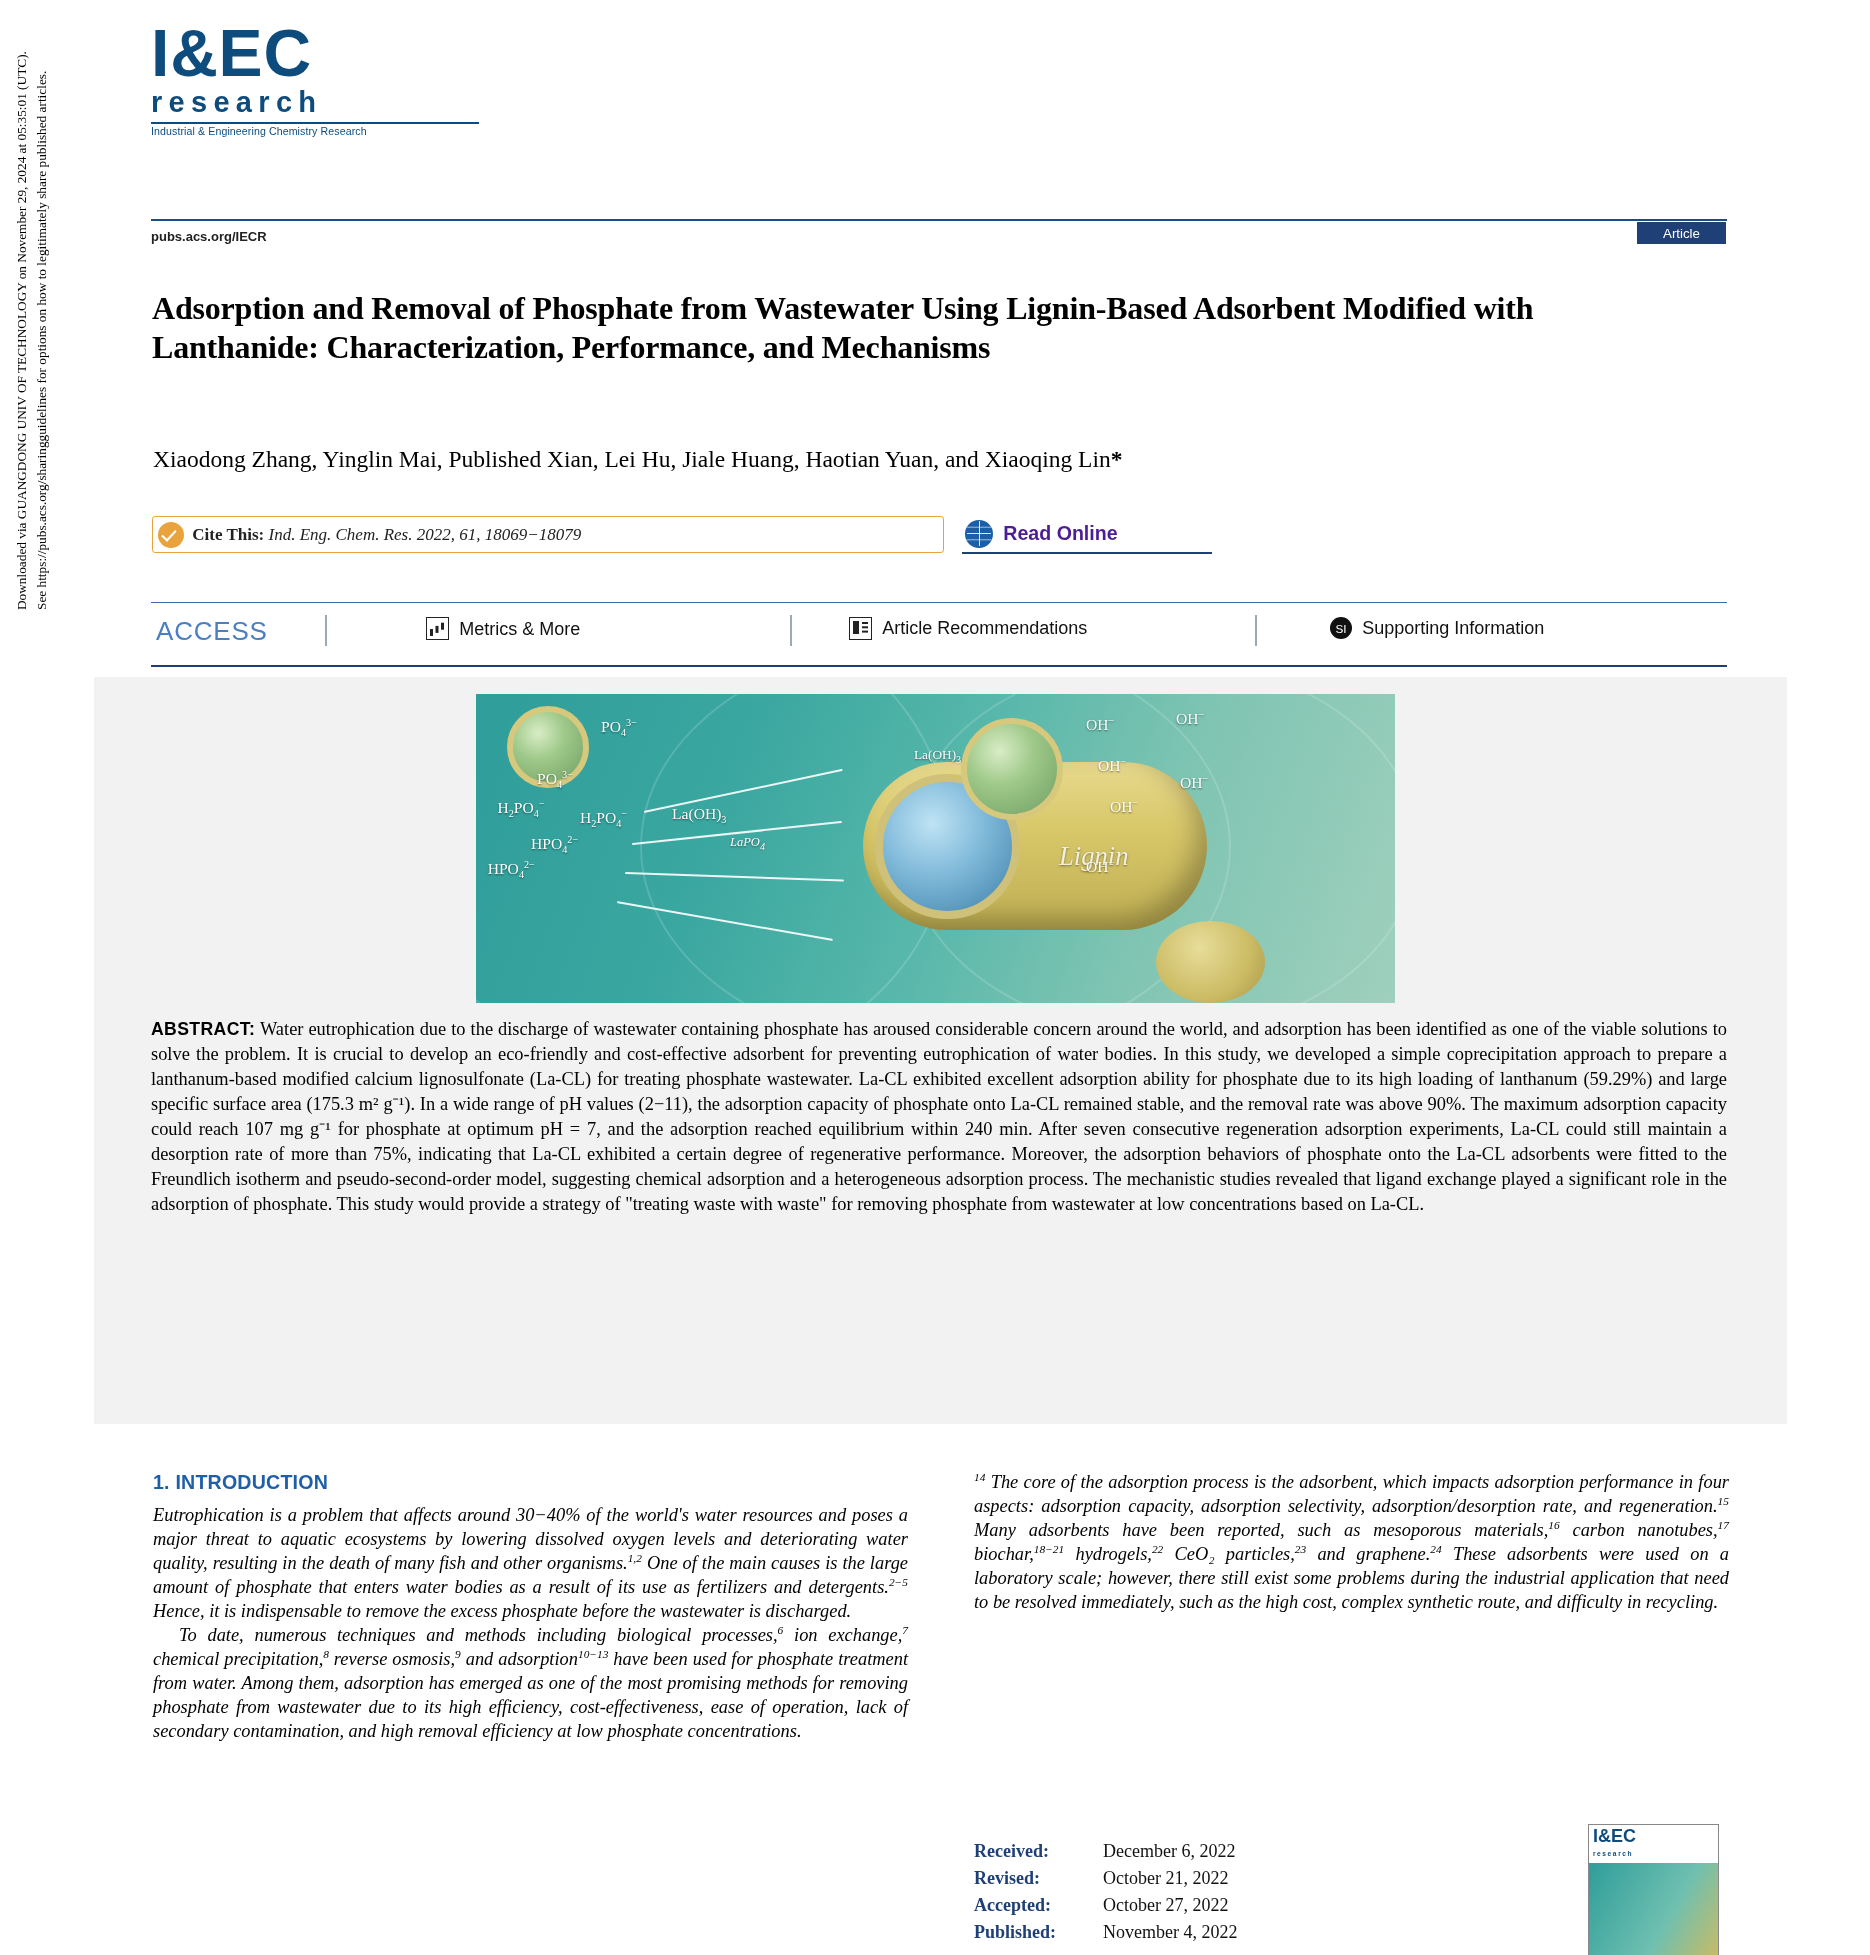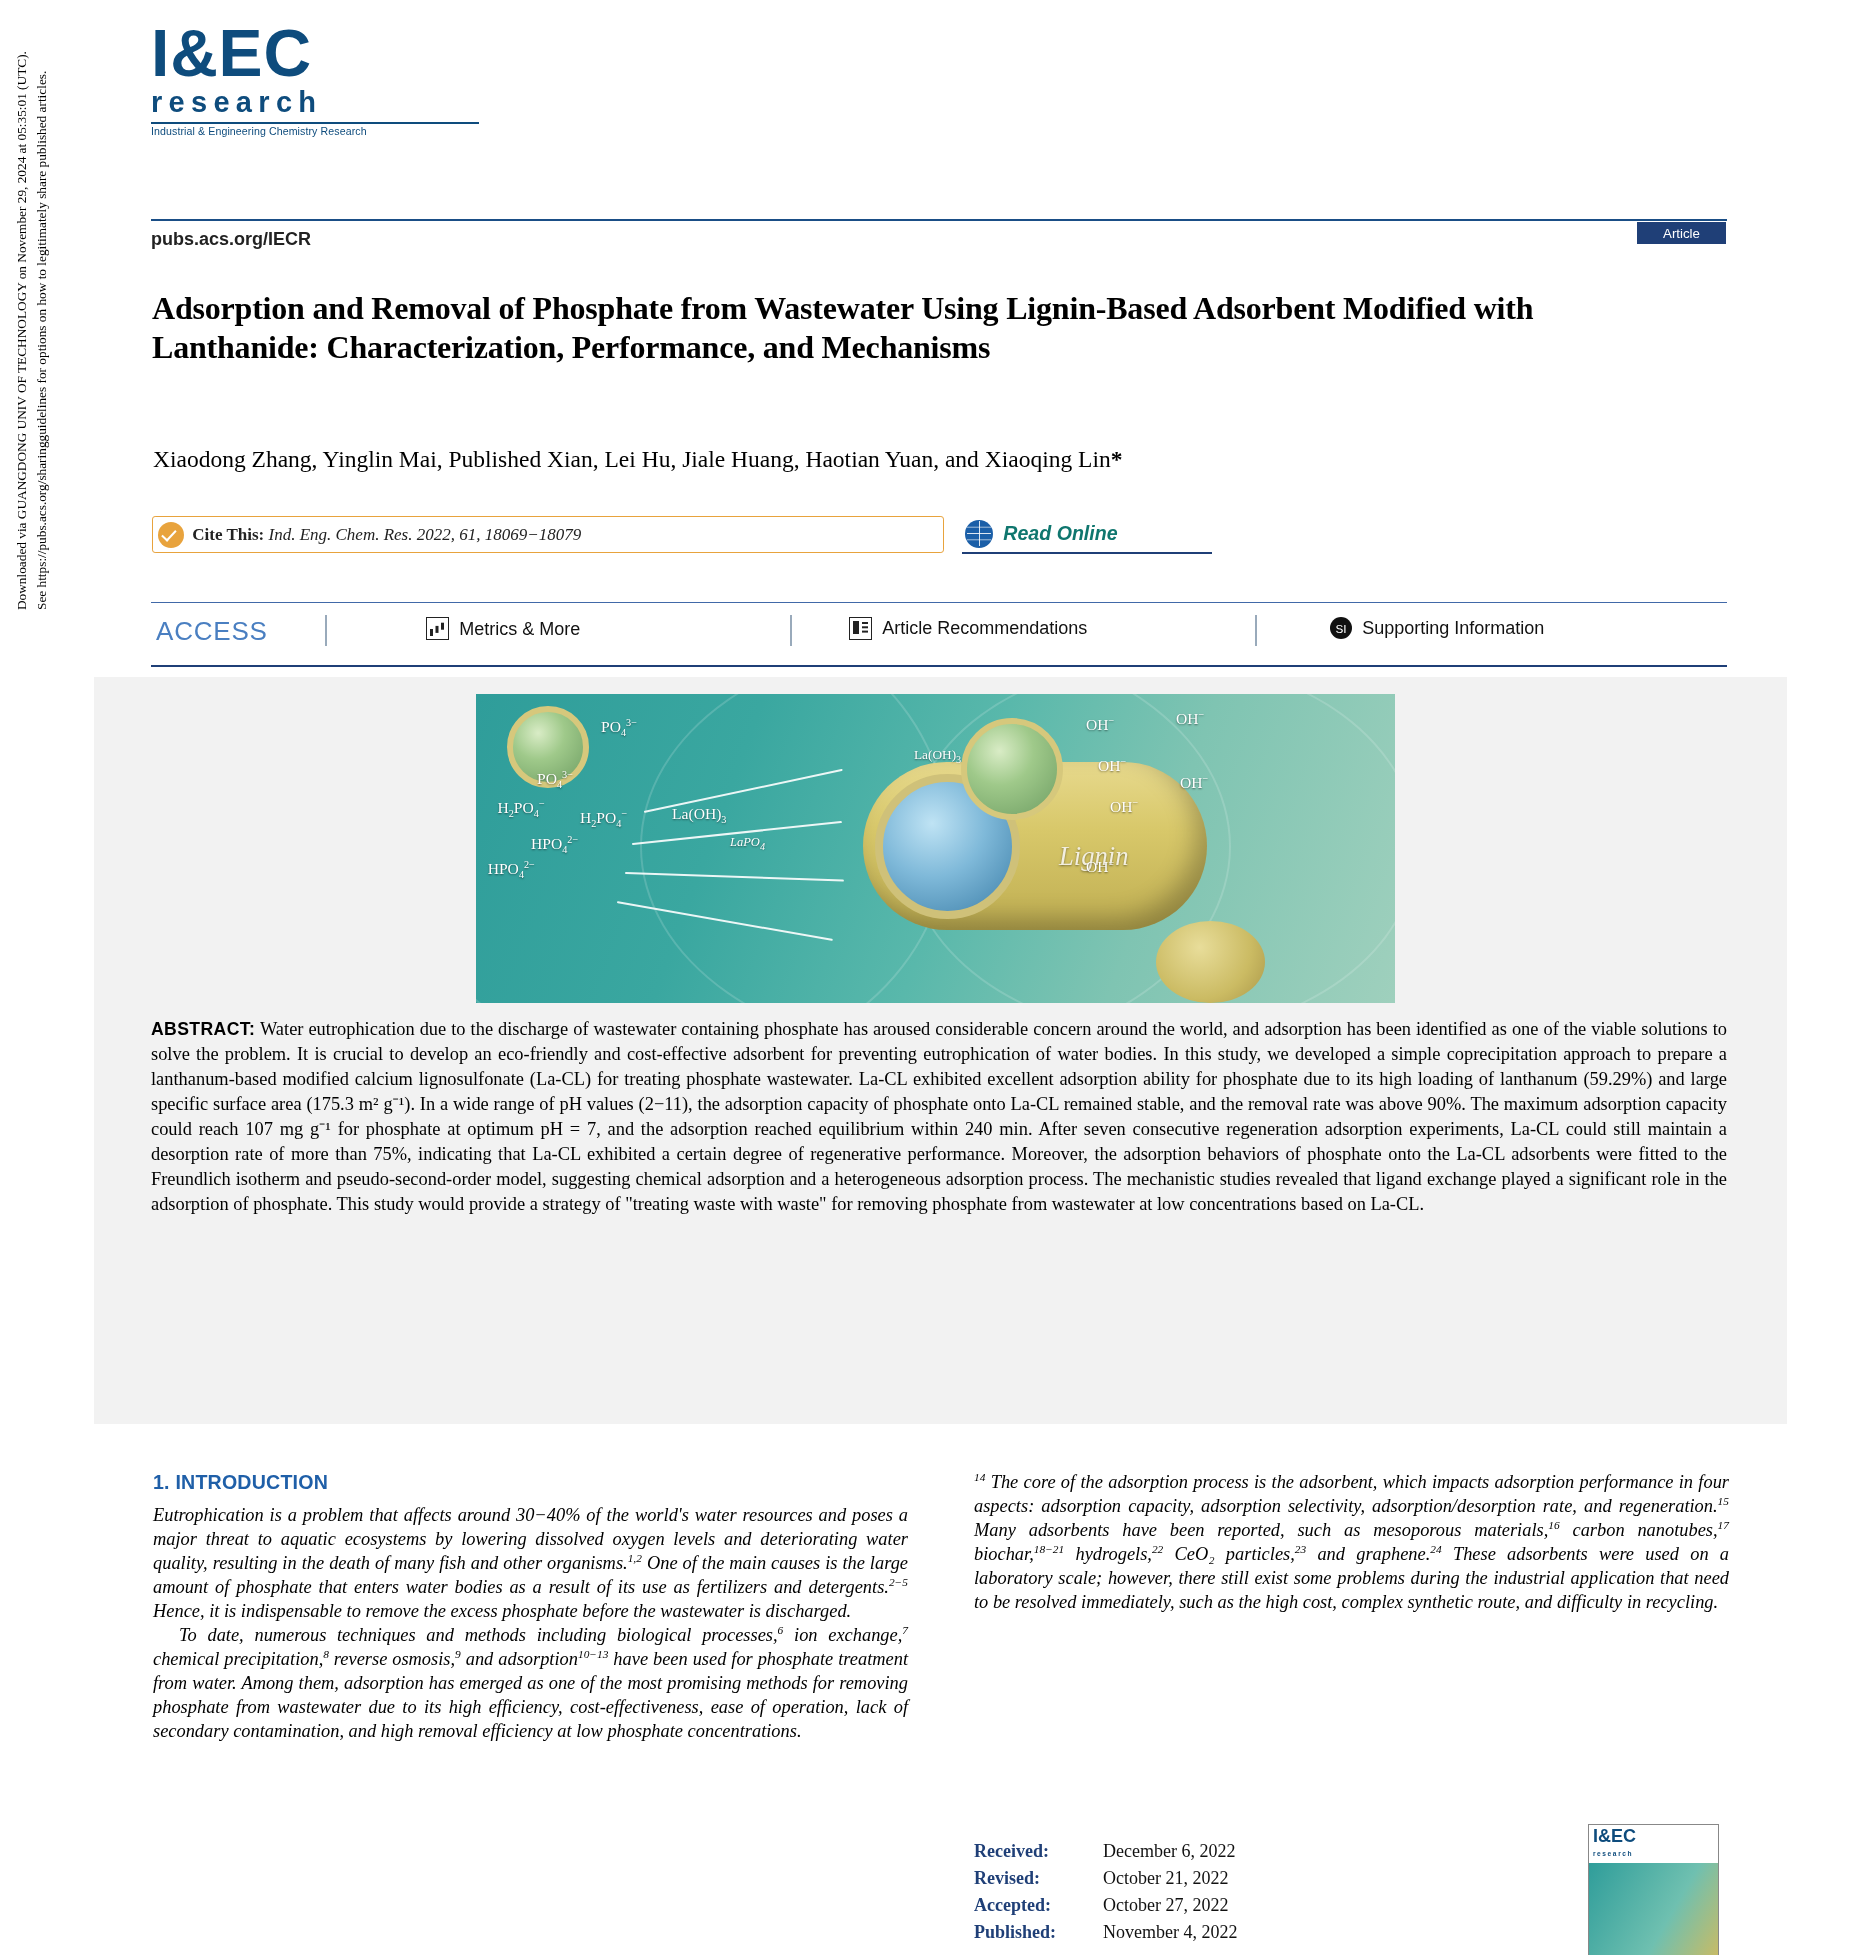--- a/index.html
+++ b/index.html
@@ -77,21 +77,21 @@
     color: #0e4c7d;
     margin-top: 1px;
     letter-spacing: 0.1px;
   }
 
   .pubs-url {
     position: absolute;
     left: 151px;
     top: 229px;
     font-family: "Liberation Sans", sans-serif;
-    font-size: 18px;
+    font-size: 13px;
     font-weight: bold;
     color: #222;
   }
   .header-rule {
     position: absolute;
     left: 151px;
     top: 219px;
     width: 1576px;
     height: 1.6px;
     background: #1a4e86;
@@ -208,22 +208,21 @@
     width: 23.5px; height: 0.8px;
     margin-top: -0.4px;
     background: rgba(255,255,255,0.85);
     box-shadow: 0 -6.3px 0 rgba(255,255,255,0.6), 0 6.3px 0 rgba(255,255,255,0.6);
   }
   .read-online-label {
     margin-left: 10.2px;
     font-family: "Liberation Sans", sans-serif;
     font-weight: bold;
     font-size: 19.6px;
-    color: #0f766e;
-    font-style: italic;
+    color: #4c1d95;
   }
 
   
   .access-rule-top {
     position: absolute;
     left: 151px;
     top: 602px;
     width: 1576px;
     height: 1.2px;
     background: #4169a8;

